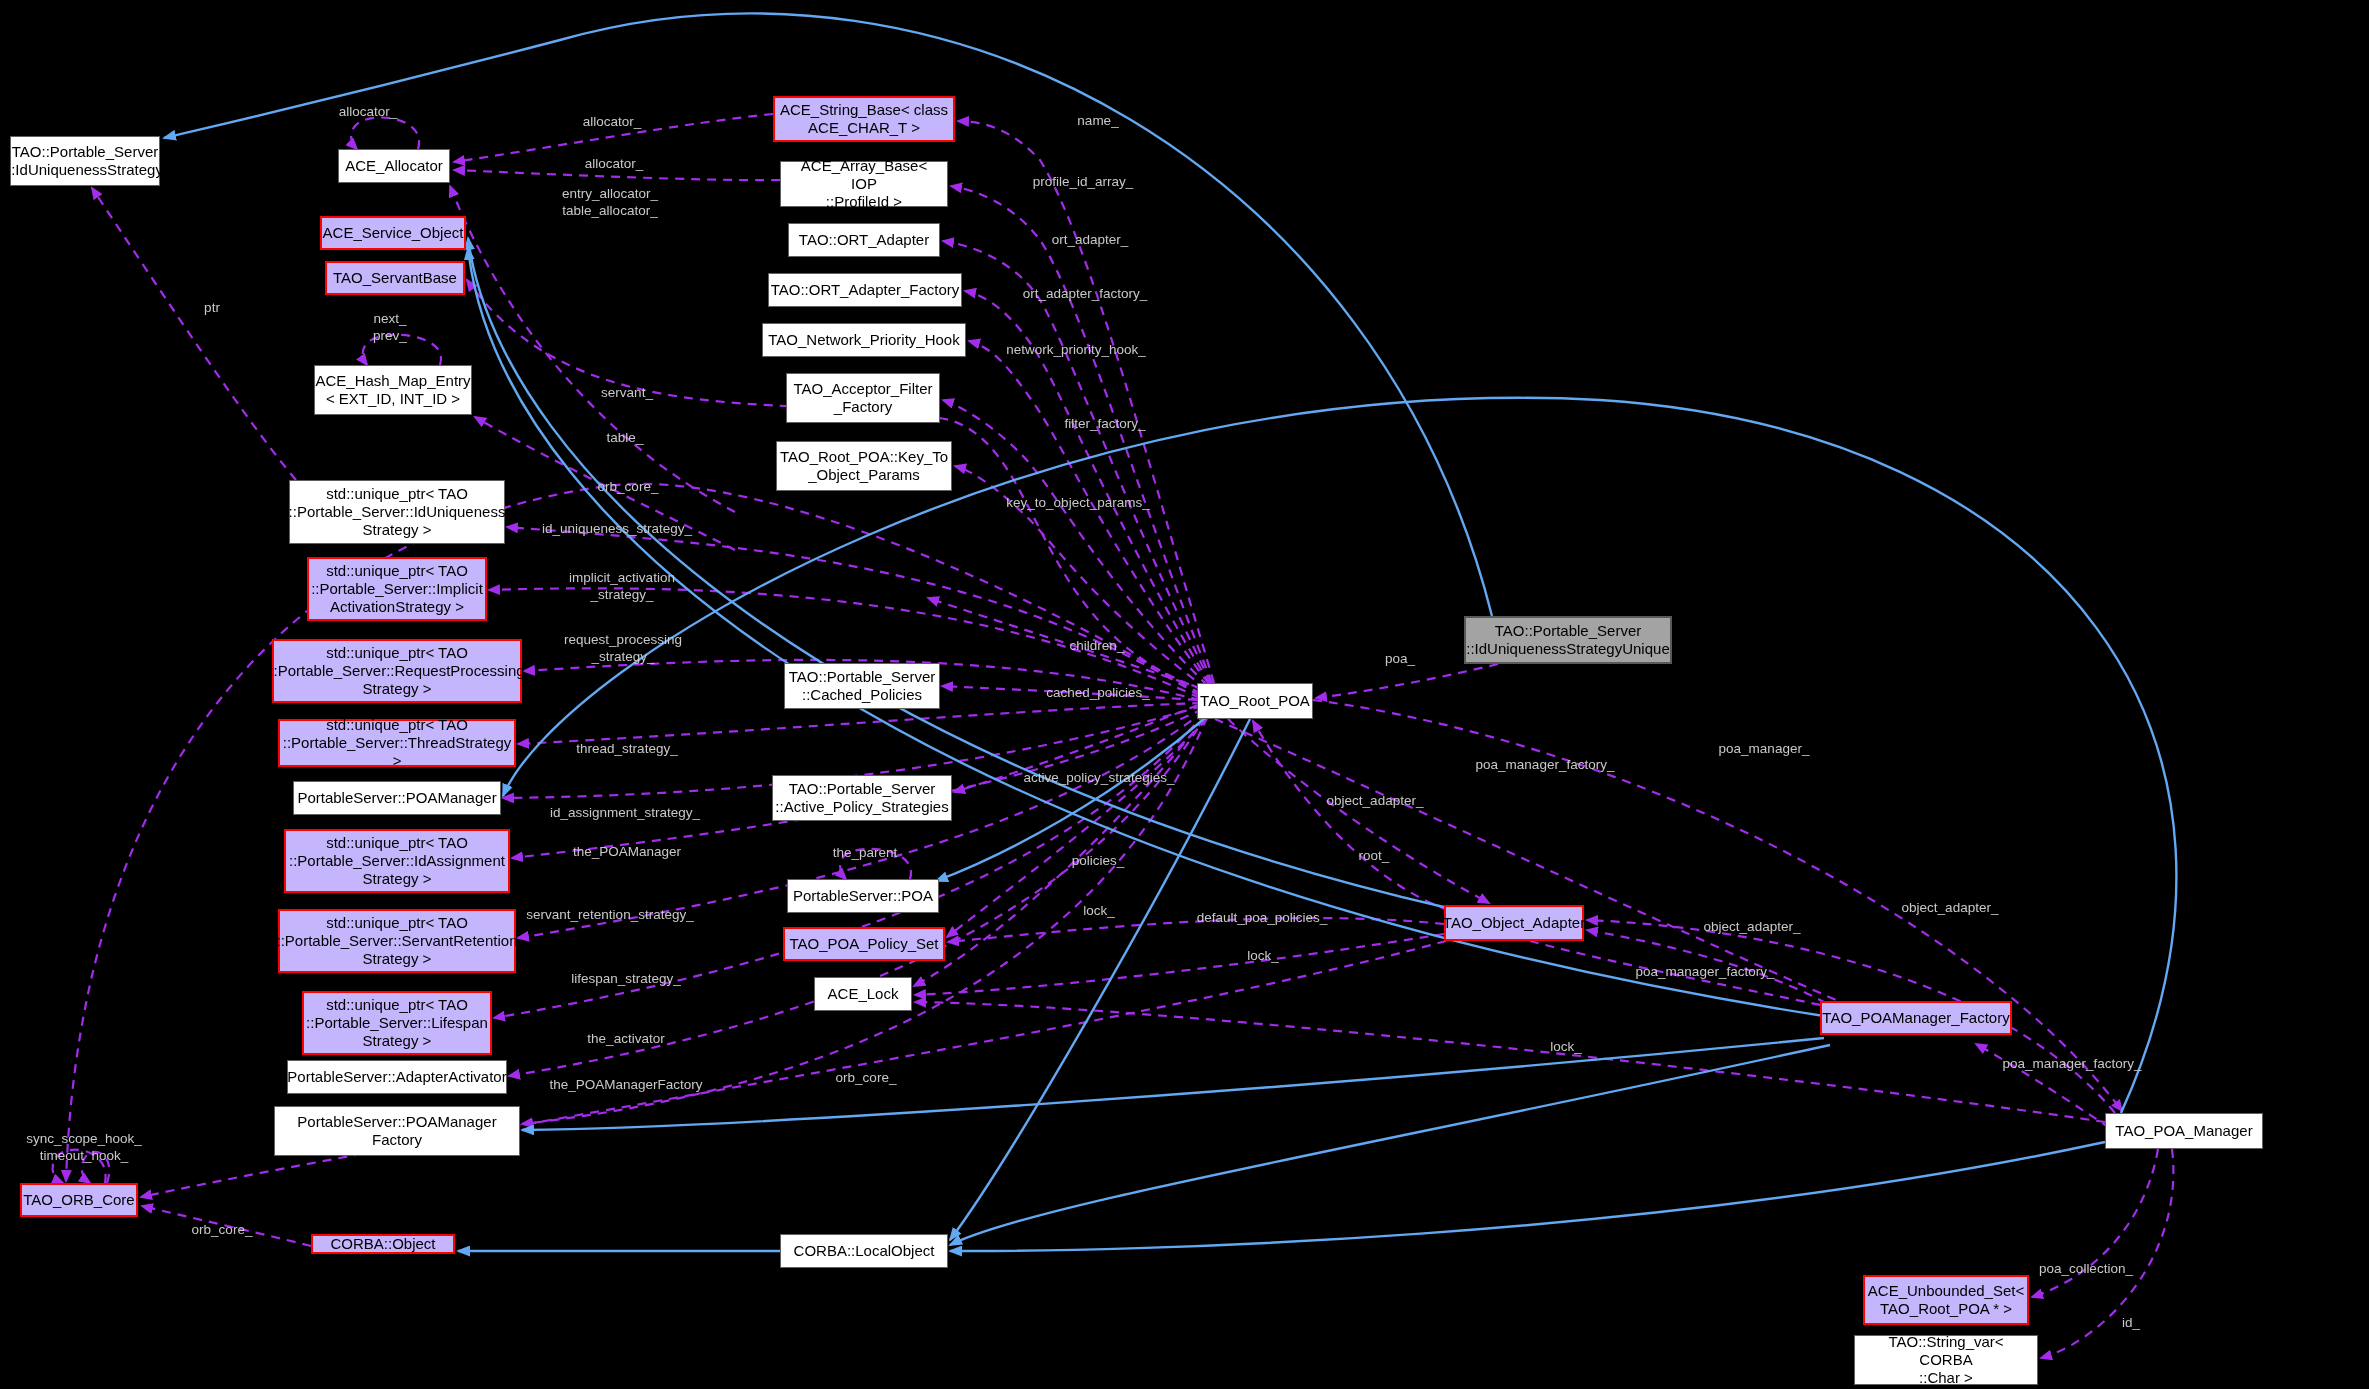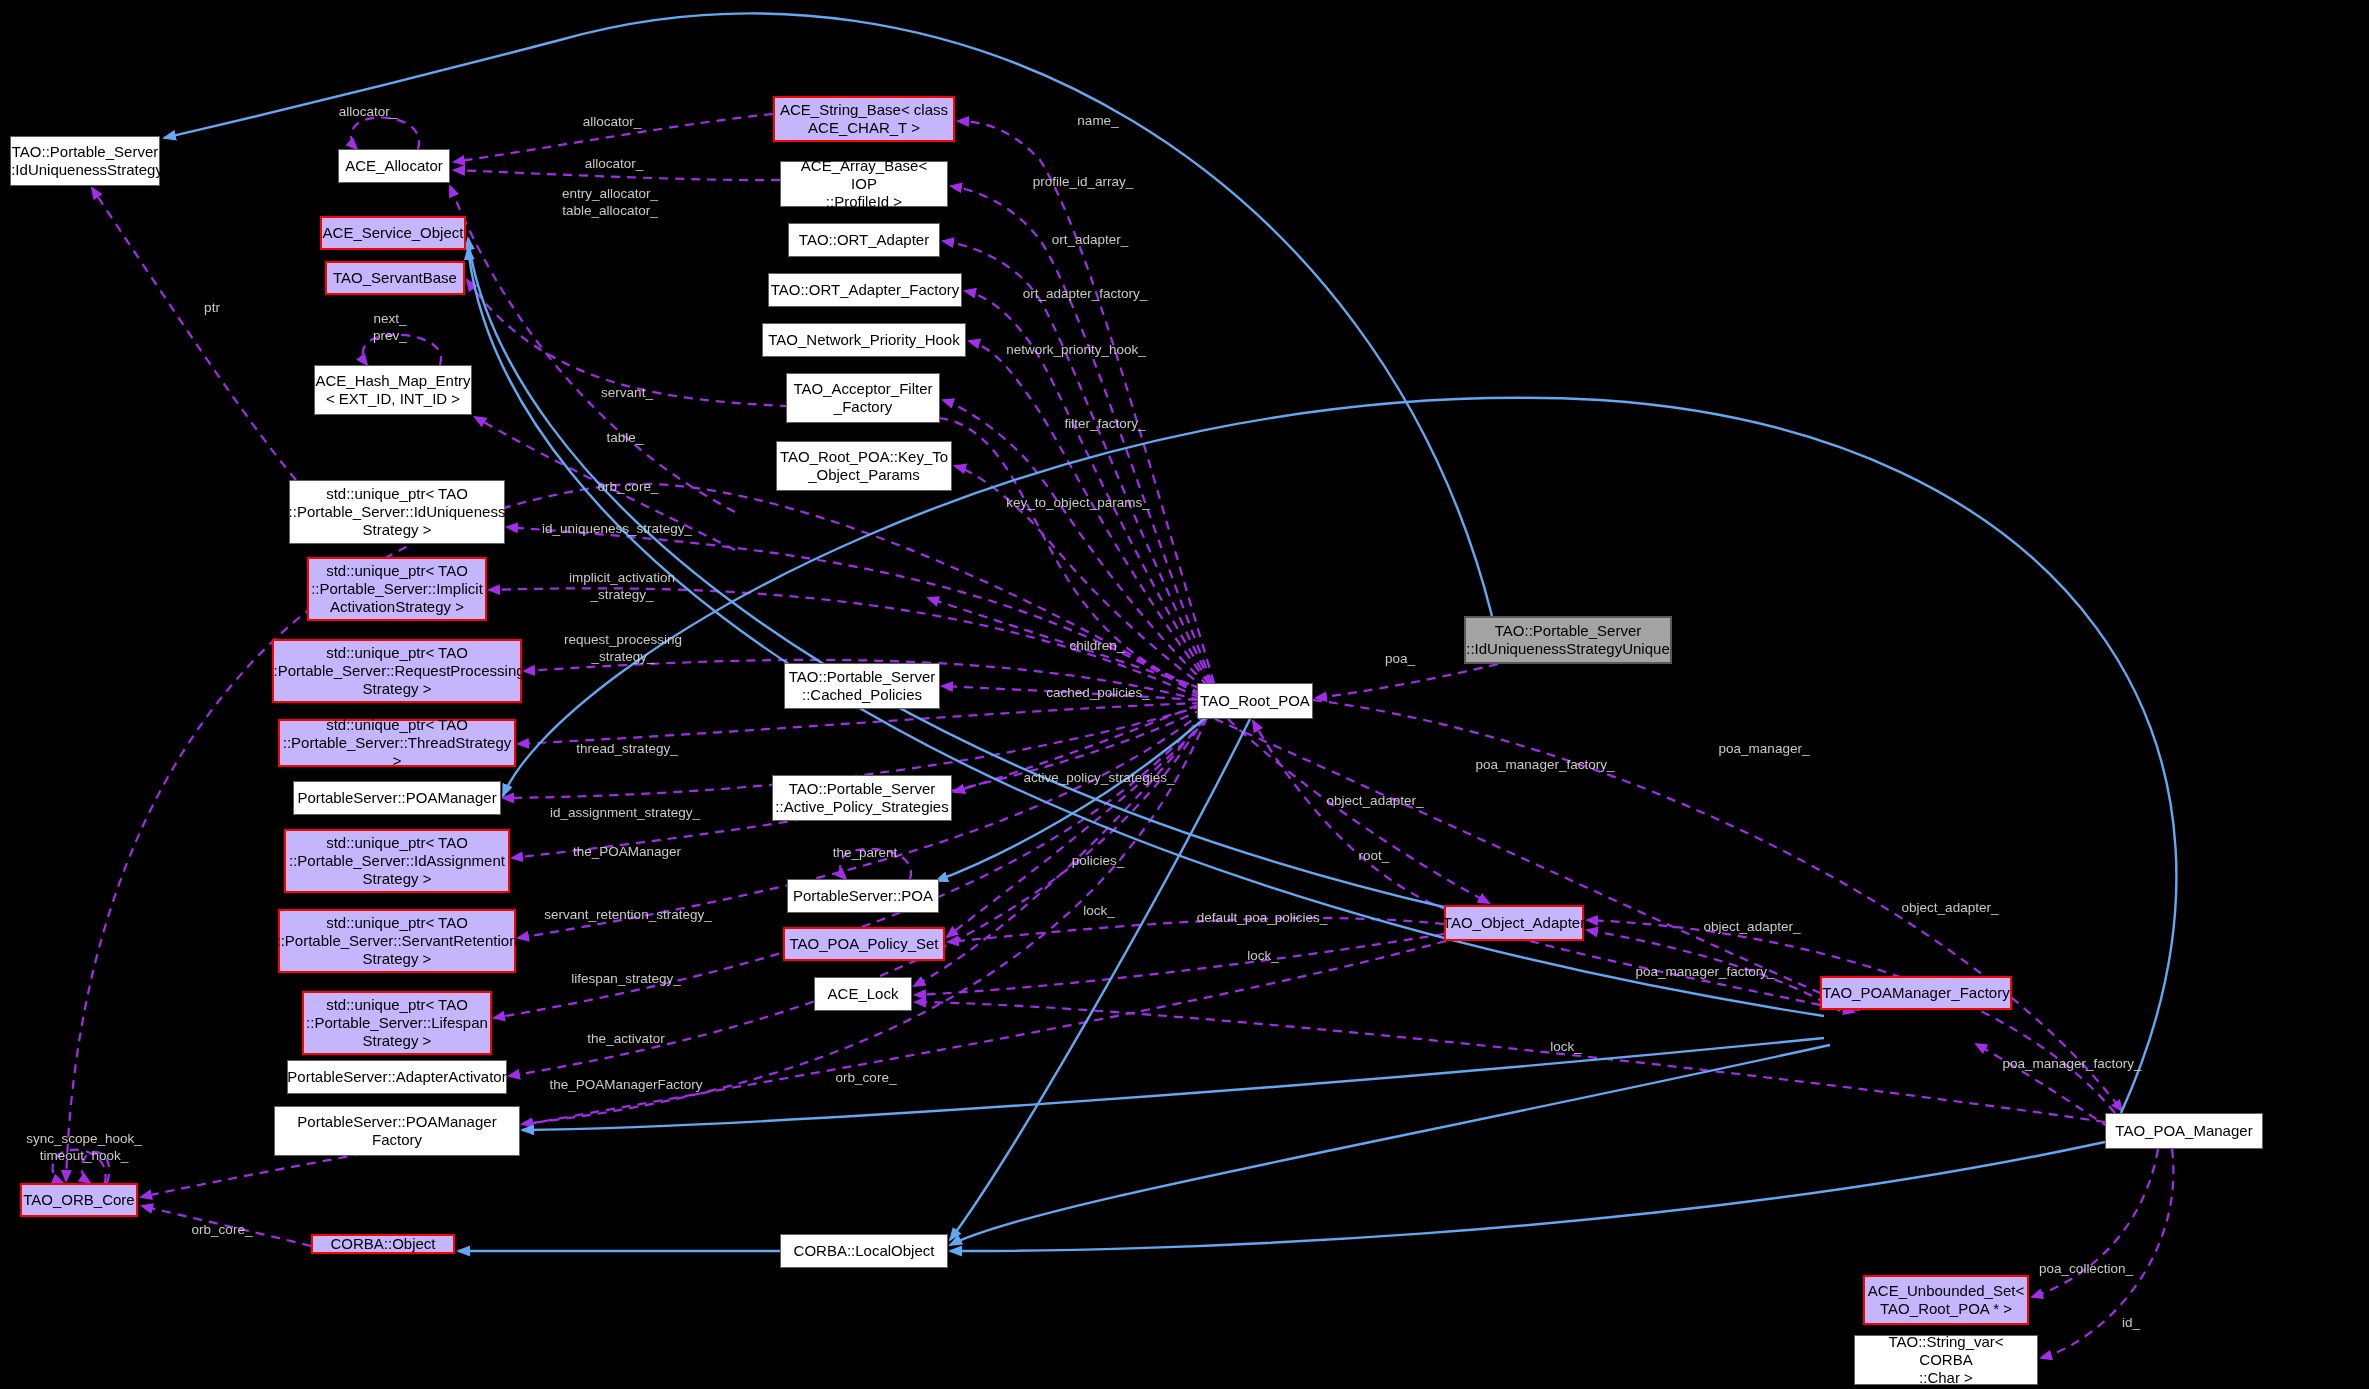--- a/index.html
+++ b/index.html
@@ -141,21 +141,21 @@
   <div class="node" style="left:787px;top:879px;width:152px;height:34px">PortableServer::POA</div>
   <div class="node red" style="left:783px;top:927px;width:162px;height:34px">TAO_POA_Policy_Set</div>
   <div class="node red" style="left:278px;top:909px;width:238px;height:64px">std::unique_ptr&lt; TAO
 ::Portable_Server::ServantRetention
 Strategy &gt;</div>
   <div class="node" style="left:814px;top:977px;width:98px;height:34px">ACE_Lock</div>
   <div class="node red" style="left:1444px;top:905px;width:140px;height:36px">TAO_Object_Adapter</div>
   <div class="node red" style="left:302px;top:991px;width:190px;height:64px">std::unique_ptr&lt; TAO
 ::Portable_Server::Lifespan
 Strategy &gt;</div>
-  <div class="node red" style="left:1820px;top:976px;width:192px;height:34px">TAO_POAManager_Factory</div>
+  <div class="node red" style="left:1820px;top:1001px;width:192px;height:34px">TAO_POAManager_Factory</div>
   <div class="node" style="left:287px;top:1060px;width:220px;height:34px">PortableServer::AdapterActivator</div>
   <div class="node" style="left:274px;top:1106px;width:246px;height:50px">PortableServer::POAManager
 Factory</div>
   <div class="node" style="left:2105px;top:1113px;width:158px;height:36px">TAO_POA_Manager</div>
   <div class="node red" style="left:20px;top:1183px;width:118px;height:34px">TAO_ORB_Core</div>
   <div class="node red" style="left:311px;top:1234px;width:144px;height:20px">CORBA::Object</div>
   <div class="node" style="left:780px;top:1234px;width:168px;height:34px">CORBA::LocalObject</div>
   <div class="node red" style="left:1863px;top:1275px;width:166px;height:50px">ACE_Unbounded_Set&lt;
 TAO_Root_POA * &gt;</div>
   <div class="node" style="left:1854px;top:1335px;width:184px;height:50px">TAO::String_var&lt; CORBA
@@ -180,21 +180,21 @@
   <div class="elabel" style="left:625px;top:430px">table_</div>
   <div class="elabel" style="left:628px;top:479px">orb_core_</div>
   <div class="elabel" style="left:617px;top:521px">id_uniqueness_strategy_</div>
   <div class="elabel" style="left:622px;top:570px">implicit_activation
 _strategy_</div>
   <div class="elabel" style="left:623px;top:632px">request_processing
 _strategy_</div>
   <div class="elabel" style="left:627px;top:741px">thread_strategy_</div>
   <div class="elabel" style="left:625px;top:805px">id_assignment_strategy_</div>
   <div class="elabel" style="left:627px;top:844px">the_POAManager</div>
-  <div class="elabel" style="left:628px;top:907px">servant_retention_strategy_</div>
+  <div class="elabel" style="left:610px;top:907px">servant_retention_strategy_</div>
   <div class="elabel" style="left:626px;top:971px">lifespan_strategy_</div>
   <div class="elabel" style="left:626px;top:1031px">the_activator</div>
   <div class="elabel" style="left:626px;top:1077px">the_POAManagerFactory</div>
   <div class="elabel" style="left:84px;top:1131px">sync_scope_hook_
 timeout_hook_</div>
   <div class="elabel" style="left:222px;top:1222px">orb_core_</div>
   <div class="elabel" style="left:1097px;top:638px">children_</div>
   <div class="elabel" style="left:1098px;top:685px">cached_policies_</div>
   <div class="elabel" style="left:1099px;top:770px">active_policy_strategies_</div>
   <div class="elabel" style="left:865px;top:845px">the_parent</div>

